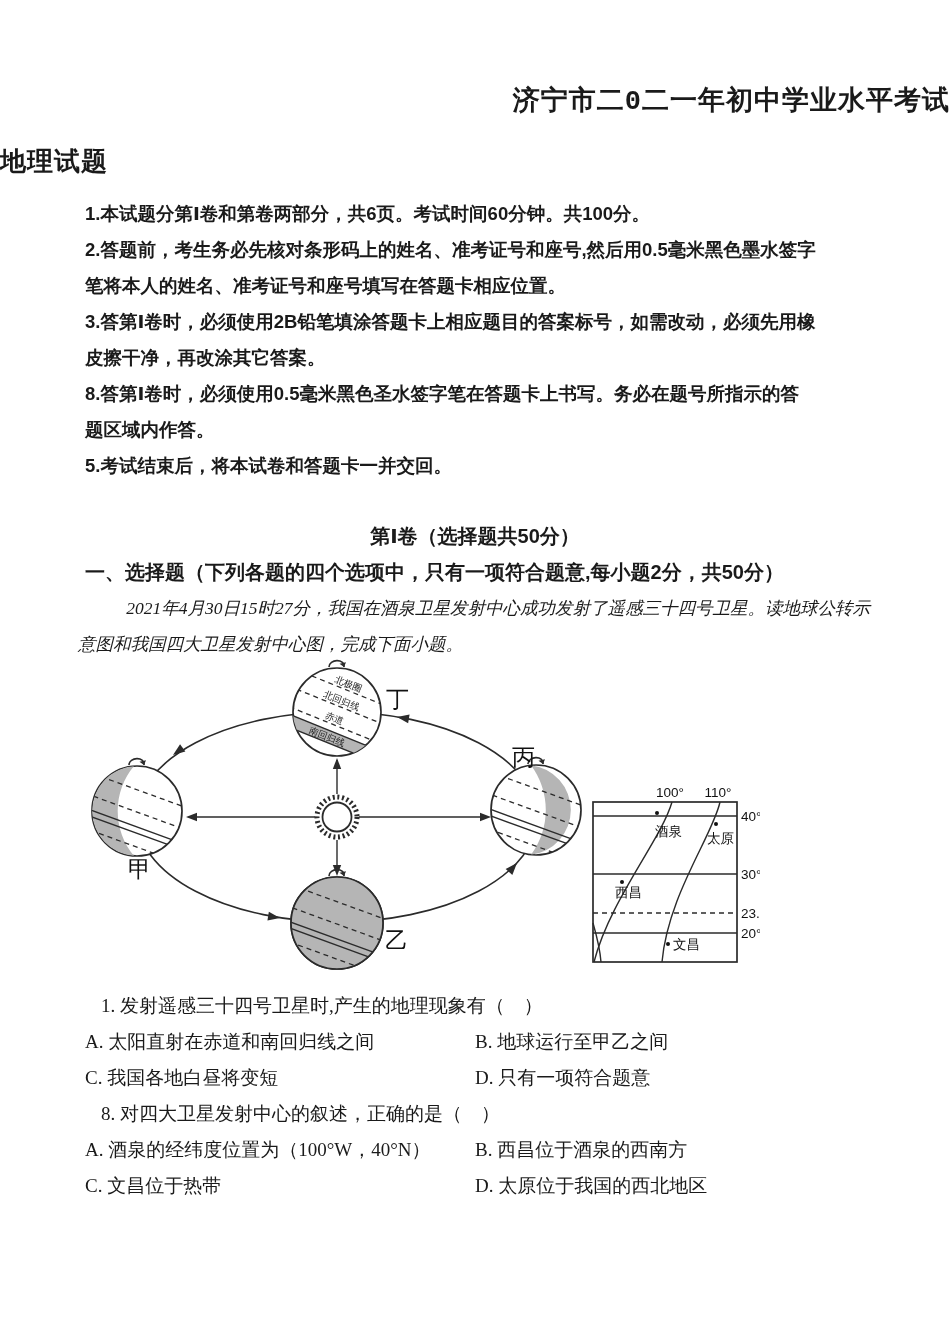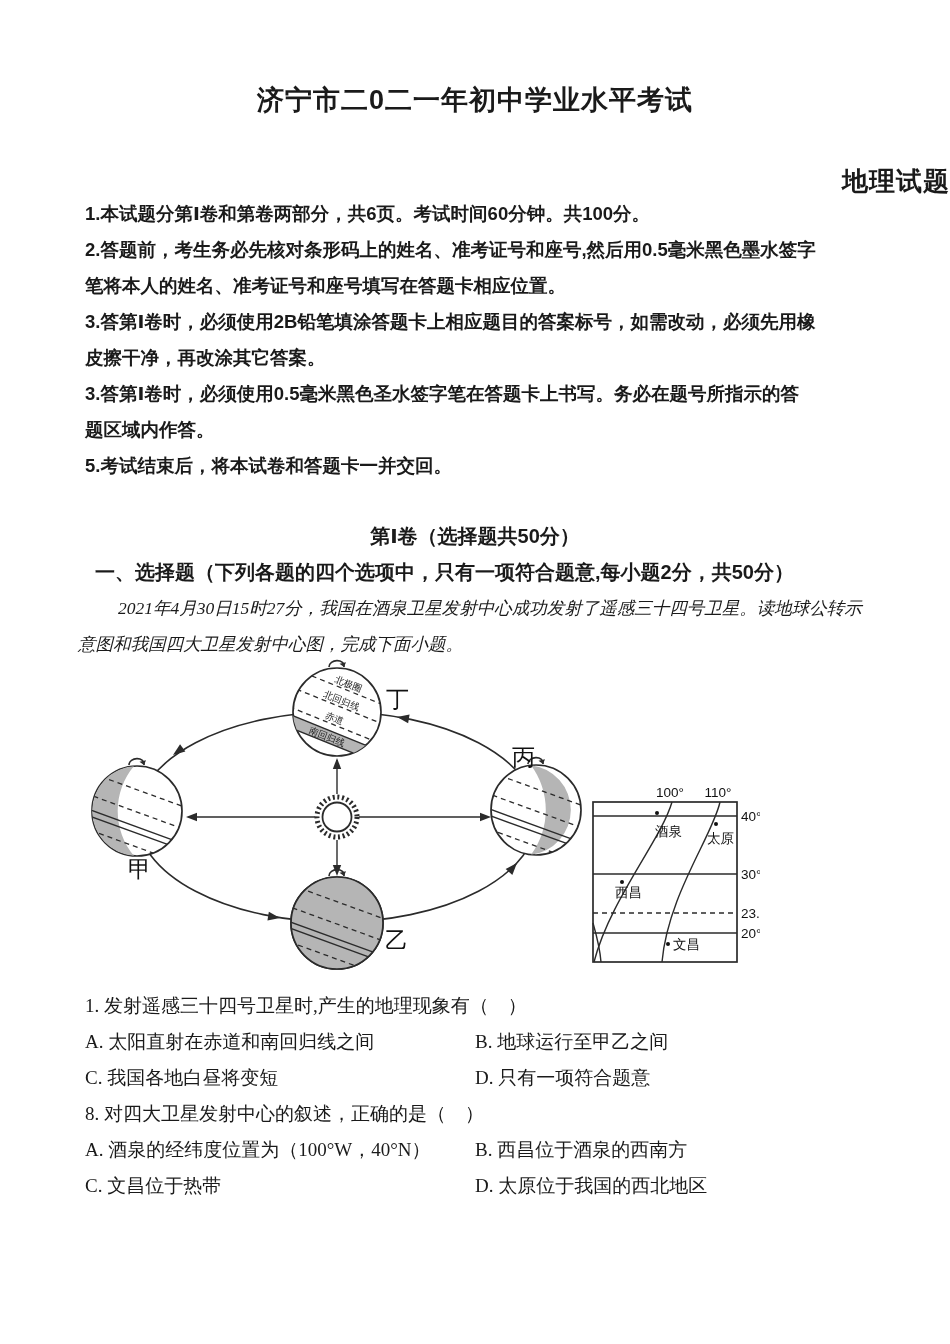--- a/index.html
+++ b/index.html
@@ -1,38 +1,38 @@
 <!DOCTYPE html>
 <html><head>
 <meta charset="utf-8">
 <style>
   html,body{margin:0;padding:0;background:#ffffff;}
   .page{position:relative;width:950px;height:1344px;background:#ffffff;overflow:hidden;
         color:#1a1a1a;font-family:"Liberation Serif","DejaVu Serif",serif;}
-  .title1{position:absolute;top:82px;left:0;width:100%;text-align:center;
-          font-size:27px;font-weight:bold;font-family:Liberation Sans, sans-serif;
+  .title1{position:absolute;top:82px;left:0;width:100%;text-align:right;
+          font-size:27px;font-weight:bold;font-family:Liberation Mono, monospace;
           letter-spacing:1px;white-space:nowrap;}
-  .title2{position:absolute;top:164px;left:0;width:100%;text-align:right;
+  .title2{position:absolute;top:144px;left:0;width:100%;text-align:left;
           font-size:26px;font-weight:bold;font-family:"Liberation Sans","DejaVu Sans",sans-serif;
           letter-spacing:1px;}
   .notice{position:absolute;top:196px;left:85px;width:790px;
           font-family:"Liberation Sans","DejaVu Sans",sans-serif;font-weight:bold;}
   .nline{height:36px;line-height:36px;font-size:18.5px;white-space:nowrap;}
   .sectitle{position:absolute;top:518px;left:0;width:100%;height:36px;line-height:36px;
             text-align:center;font-size:20px;font-weight:bold;
             font-family:"Liberation Sans","DejaVu Sans",sans-serif;}
-  .heading{position:absolute;top:554px;left:95px;width:790px;height:36px;line-height:36px;
+  .heading{position:absolute;top:554px;left:85px;width:790px;height:36px;line-height:36px;
            font-size:20px;font-weight:bold;white-space:nowrap;
            font-family:"Liberation Sans","DejaVu Sans",sans-serif;}
   .intro{position:absolute;top:590px;left:78px;width:800px;font-style:italic;font-size:17.5px;}
   .iline{height:36px;line-height:36px;white-space:nowrap;}
-  .iline.indent{padding-left:40px;}
+  .iline.indent{padding-left:40px;text-align:center;}
   .diagram-svg{position:absolute;left:60px;top:655px;}
   .questions{position:absolute;top:988px;left:85px;width:790px;font-size:19px;}
-  .qline{height:36px;line-height:36px;white-space:nowrap;}
+  .qline{height:36px;line-height:36px;white-space:nowrap;margin-left:16px;}
   .qrow{display:flex;height:36px;line-height:36px;justify-content:space-between;}
   .qcolA{width:390px;white-space:nowrap;}
   .qcolB{flex:1;white-space:nowrap;}
   
   .stroke{stroke:#2b2b2b;fill:none;}
   .globe{fill:#ffffff;stroke:#2b2b2b;stroke-width:1.7;}
   .shade{fill:#b5b5b5;stroke:none;}
   .dash{stroke:#2b2b2b;stroke-width:1.3;stroke-dasharray:5,4;fill:none;}
   .solid{stroke:#2b2b2b;stroke-width:1.4;fill:none;}
   .arrtip{fill:#2b2b2b;stroke:none;}
@@ -47,21 +47,21 @@
 
   <div class="title1">济宁市二0二一年初中学业水平考试</div>
   <div class="title2">地理试题</div>
 
   <div class="notice">
     <div class="nline">1.本试题分第Ⅰ卷和第卷两部分，共6页。考试时间60分钟。共100分。</div>
     <div class="nline">2.答题前，考生务必先核对条形码上的姓名、准考证号和座号,然后用0.5毫米黑色墨水签字</div>
     <div class="nline">笔将本人的姓名、准考证号和座号填写在答题卡相应位置。</div>
     <div class="nline">3.答第Ⅰ卷时，必须使用2B铅笔填涂答题卡上相应题目的答案标号，如需改动，必须先用橡</div>
     <div class="nline">皮擦干净，再改涂其它答案。</div>
-    <div class="nline">3.答第Ⅰ卷时，必须使用0.5毫米黑色圣水签字笔在答题卡上书写。务必在题号所指示的答</div>
+    <div class="nline">8.答第Ⅰ卷时，必须使用0.5毫米黑色圣水签字笔在答题卡上书写。务必在题号所指示的答</div>
     <div class="nline">题区域内作答。</div>
     <div class="nline">5.考试结束后，将本试卷和答题卡一并交回。</div>
   </div>
 
   <div class="sectitle">第Ⅰ卷（选择题共50分）</div>
   <div class="heading">一、选择题（下列各题的四个选项中，只有一项符合题意,每小题2分，共50分）</div>
 
   <div class="intro">
     <div class="iline indent">2021年4月30日15时27分，我国在酒泉卫星发射中心成功发射了遥感三十四号卫星。读地球公转示</div>
     <div class="iline">意图和我国四大卫星发射中心图，完成下面小题。</div>

